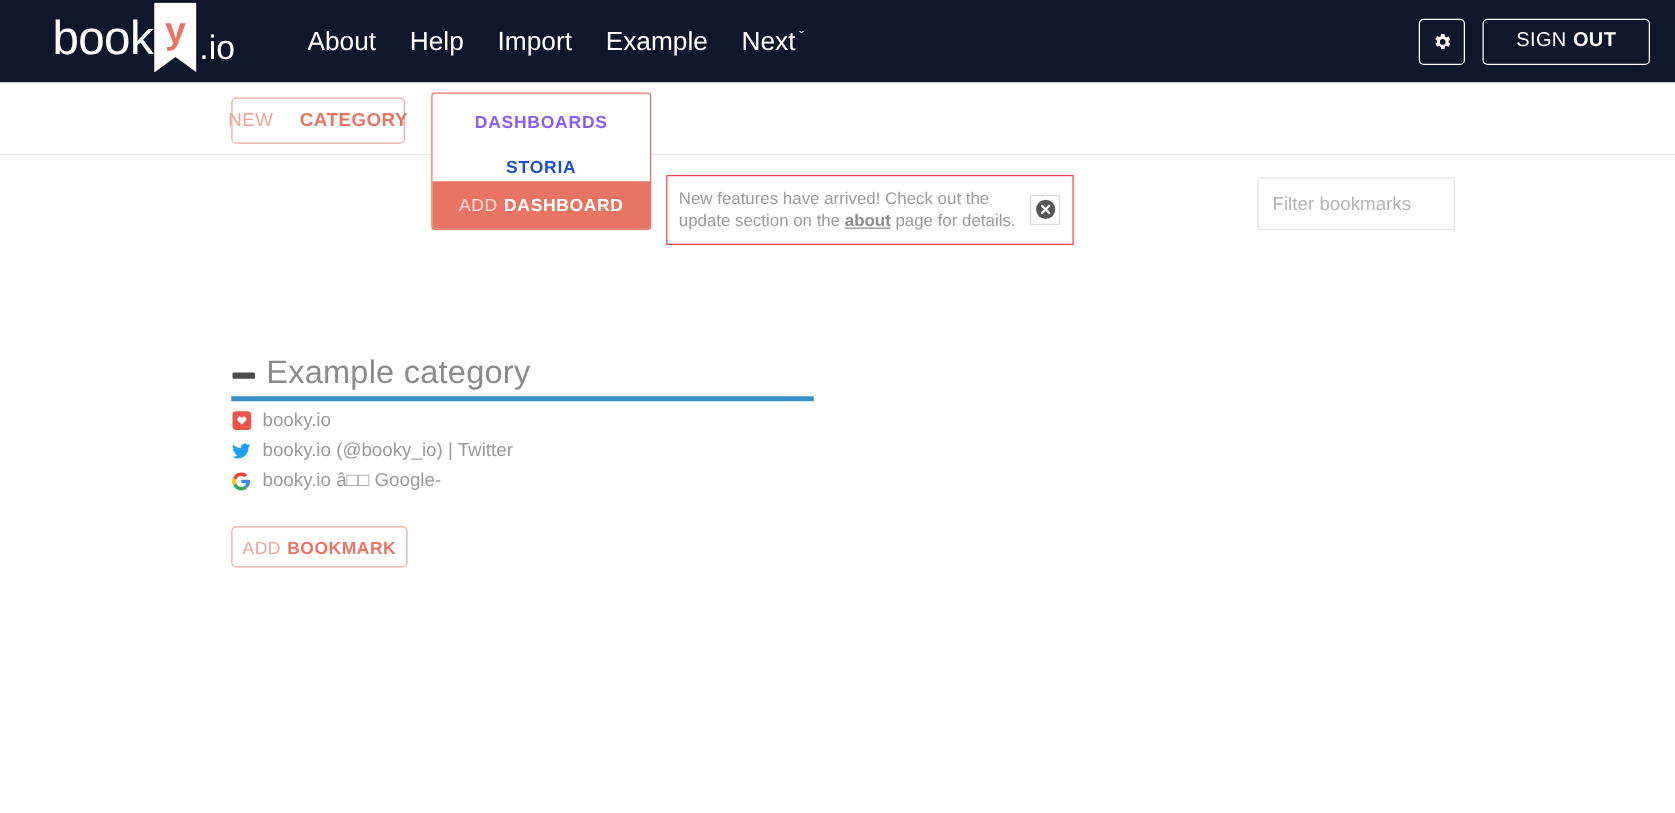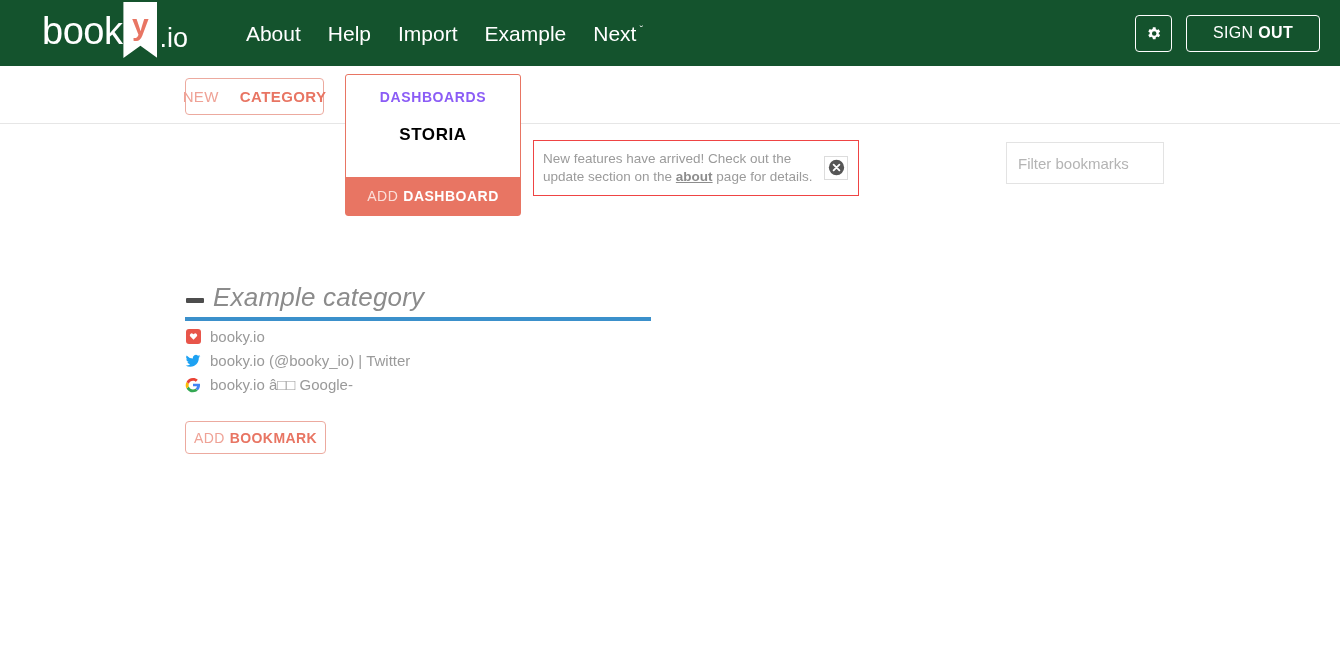--- a/index.html
+++ b/index.html
@@ -13,21 +13,21 @@
     font-family: "Liberation Sans", "DejaVu Sans", sans-serif;
     overflow: hidden;
     position: relative;
     color: #4a4a4a;
   }
 
   
   .header {
     position: relative;
     height: 66px;
-    background: #14532d;
+    background: #0f172a;
     display: flex;
     align-items: center;
     padding: 0 0 0 42px;
     box-sizing: border-box;
   }
 
   .logo {
     display: flex;
     align-items: center;
     position: relative;
@@ -190,25 +190,25 @@
     text-align: center;
     color: #8b5cf6;
     font-size: 14px;
     font-weight: 700;
     letter-spacing: 0.6px;
     padding: 14px 0 13px;
     cursor: pointer;
   }
   .dd-item {
     text-align: center;
-    color: #000000;
-    font-size: 17px;
+    color: #1d4ed8;
+    font-size: 14px;
     font-weight: 700;
     letter-spacing: 0.6px;
-    padding: 7px 0 32px;
+    padding: 7px 0 4px;
     cursor: pointer;
   }
   .dd-action {
     background: #e87563;
     color: #ffffff;
     text-align: center;
     font-size: 14px;
     letter-spacing: 0.5px;
     padding: 11px 0;
     cursor: pointer;
@@ -300,21 +300,20 @@
     margin: 0 9px 9px 1px;
     flex: 0 0 auto;
     cursor: pointer;
   }
   .category-title {
     font-size: 26px;
     color: #8b8b8b;
     font-weight: 400;
     line-height: 1.1;
     letter-spacing: 0.2px;
-    font-style: italic;
   }
 
   .bookmark-list {
     margin-top: 4px;
     list-style: none;
     padding: 0;
     text-align: right;
   }
   .bookmark {
     display: flex;

